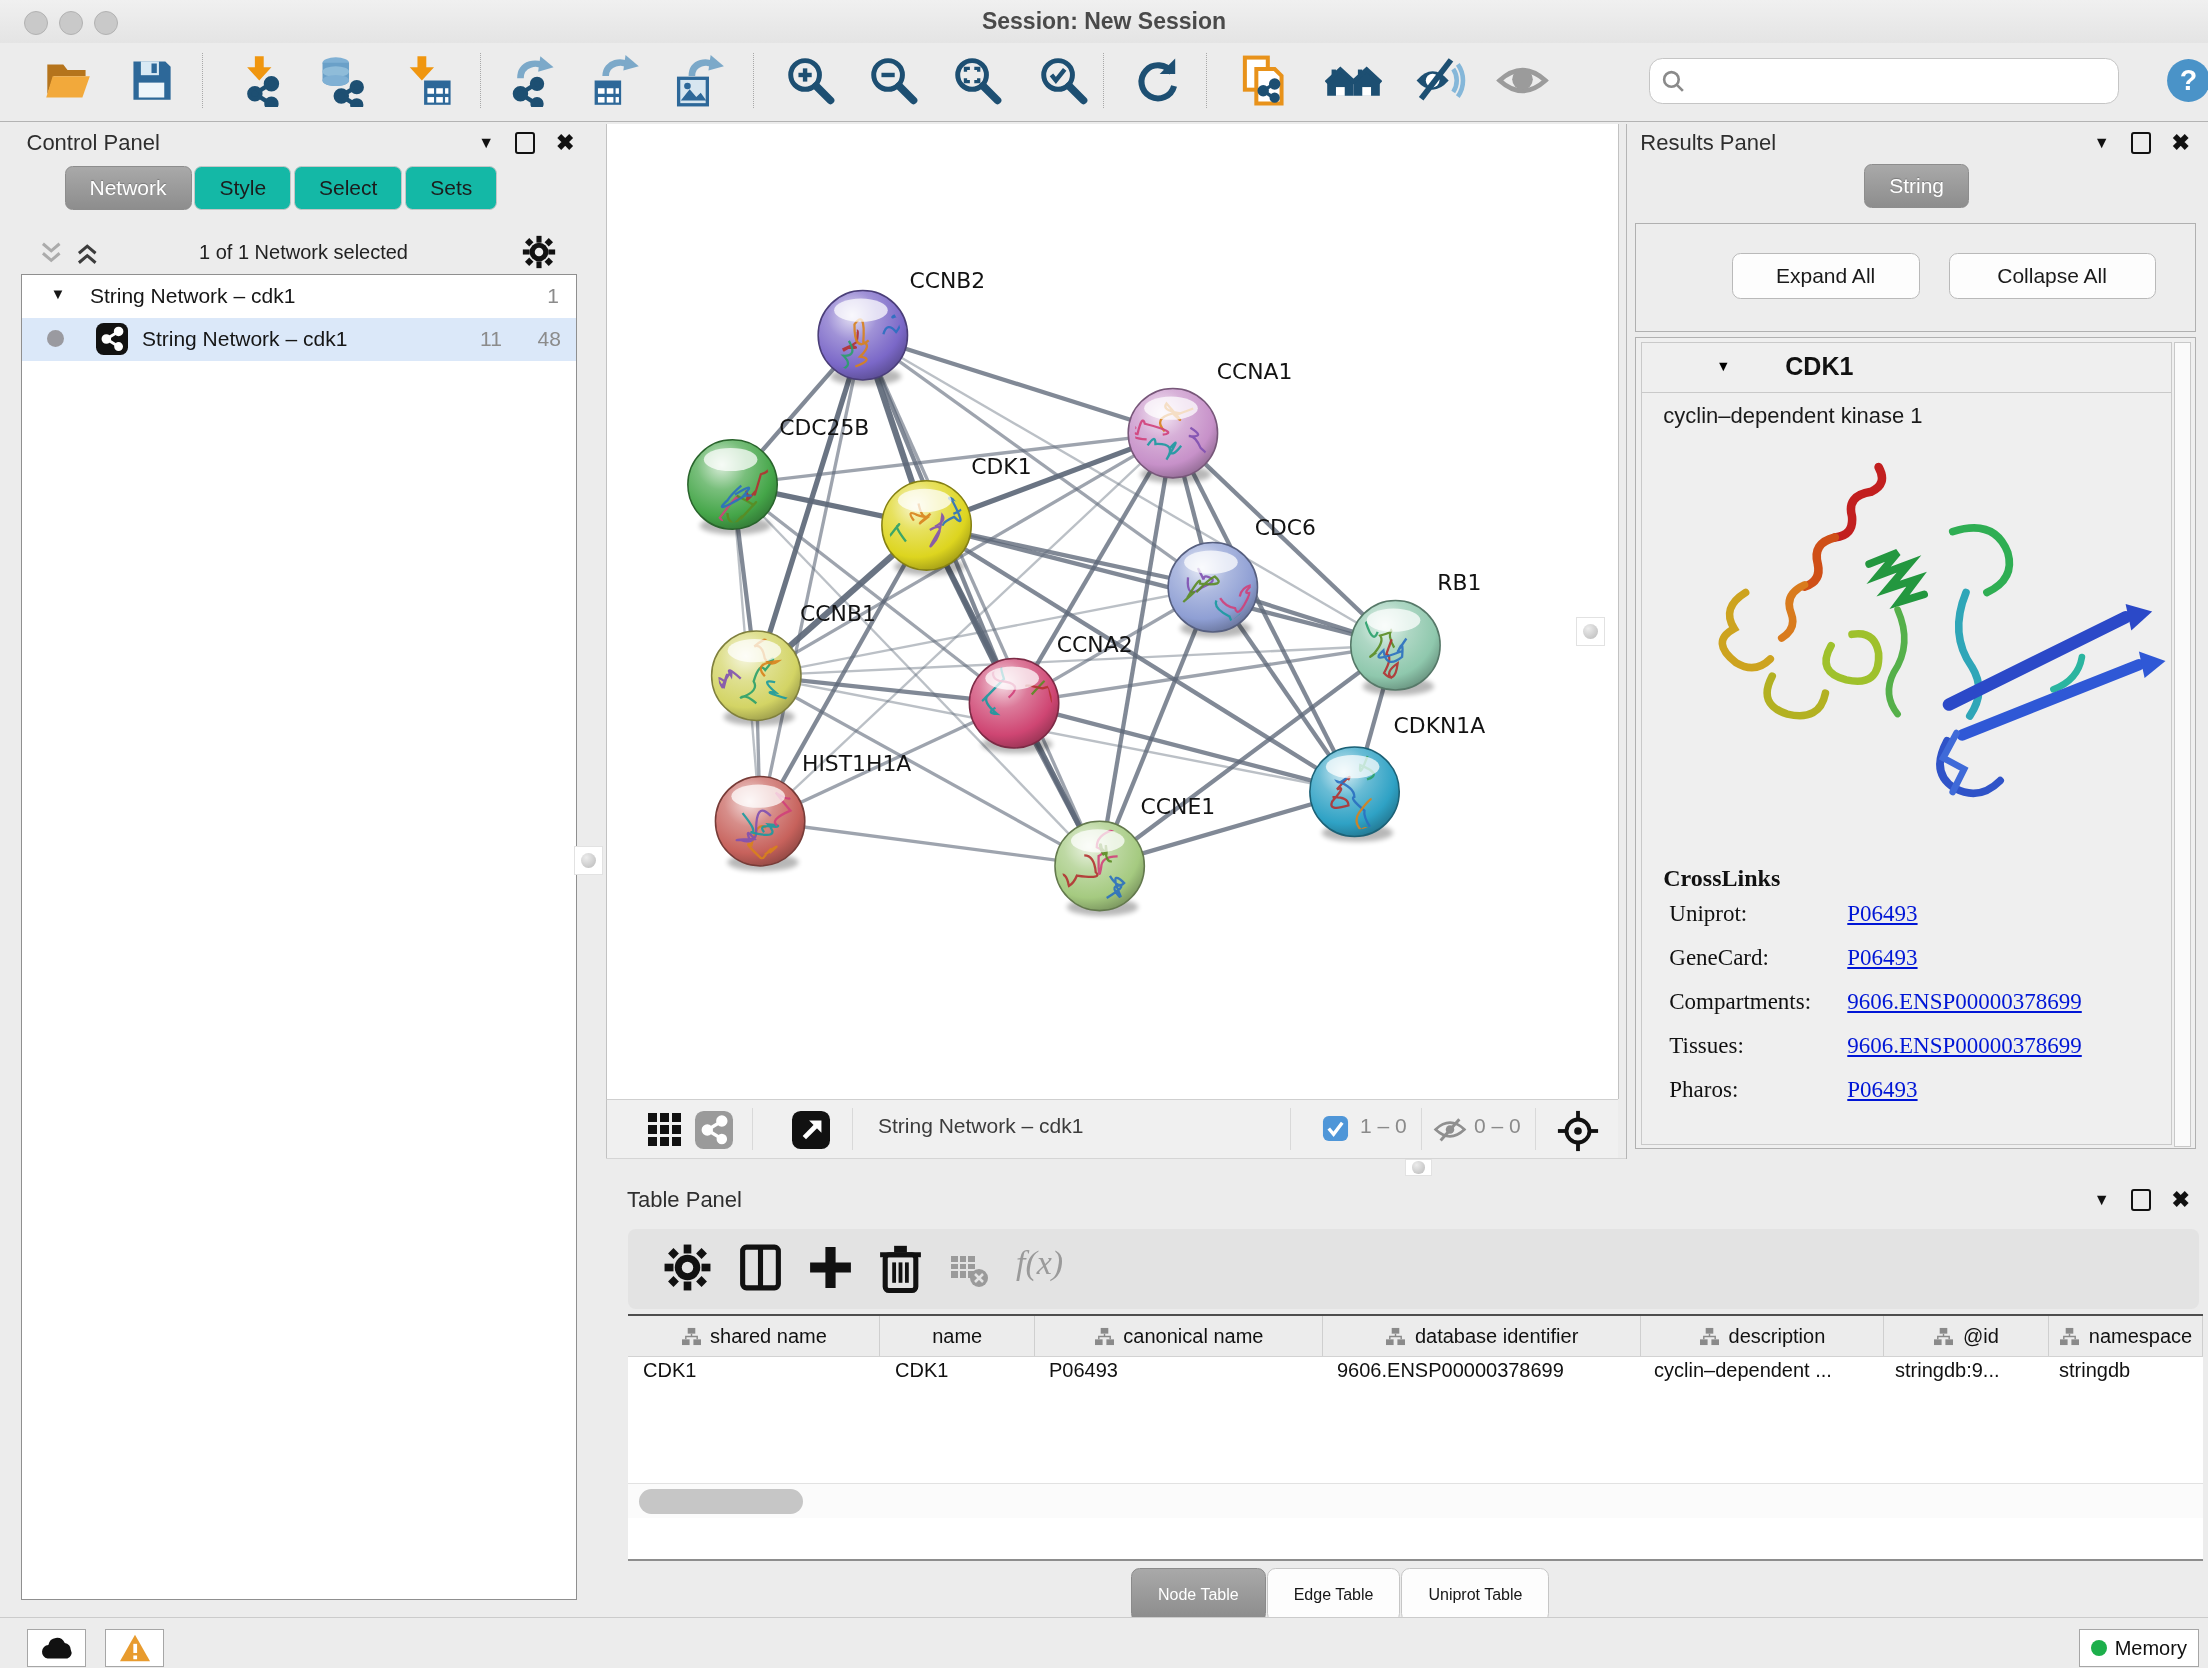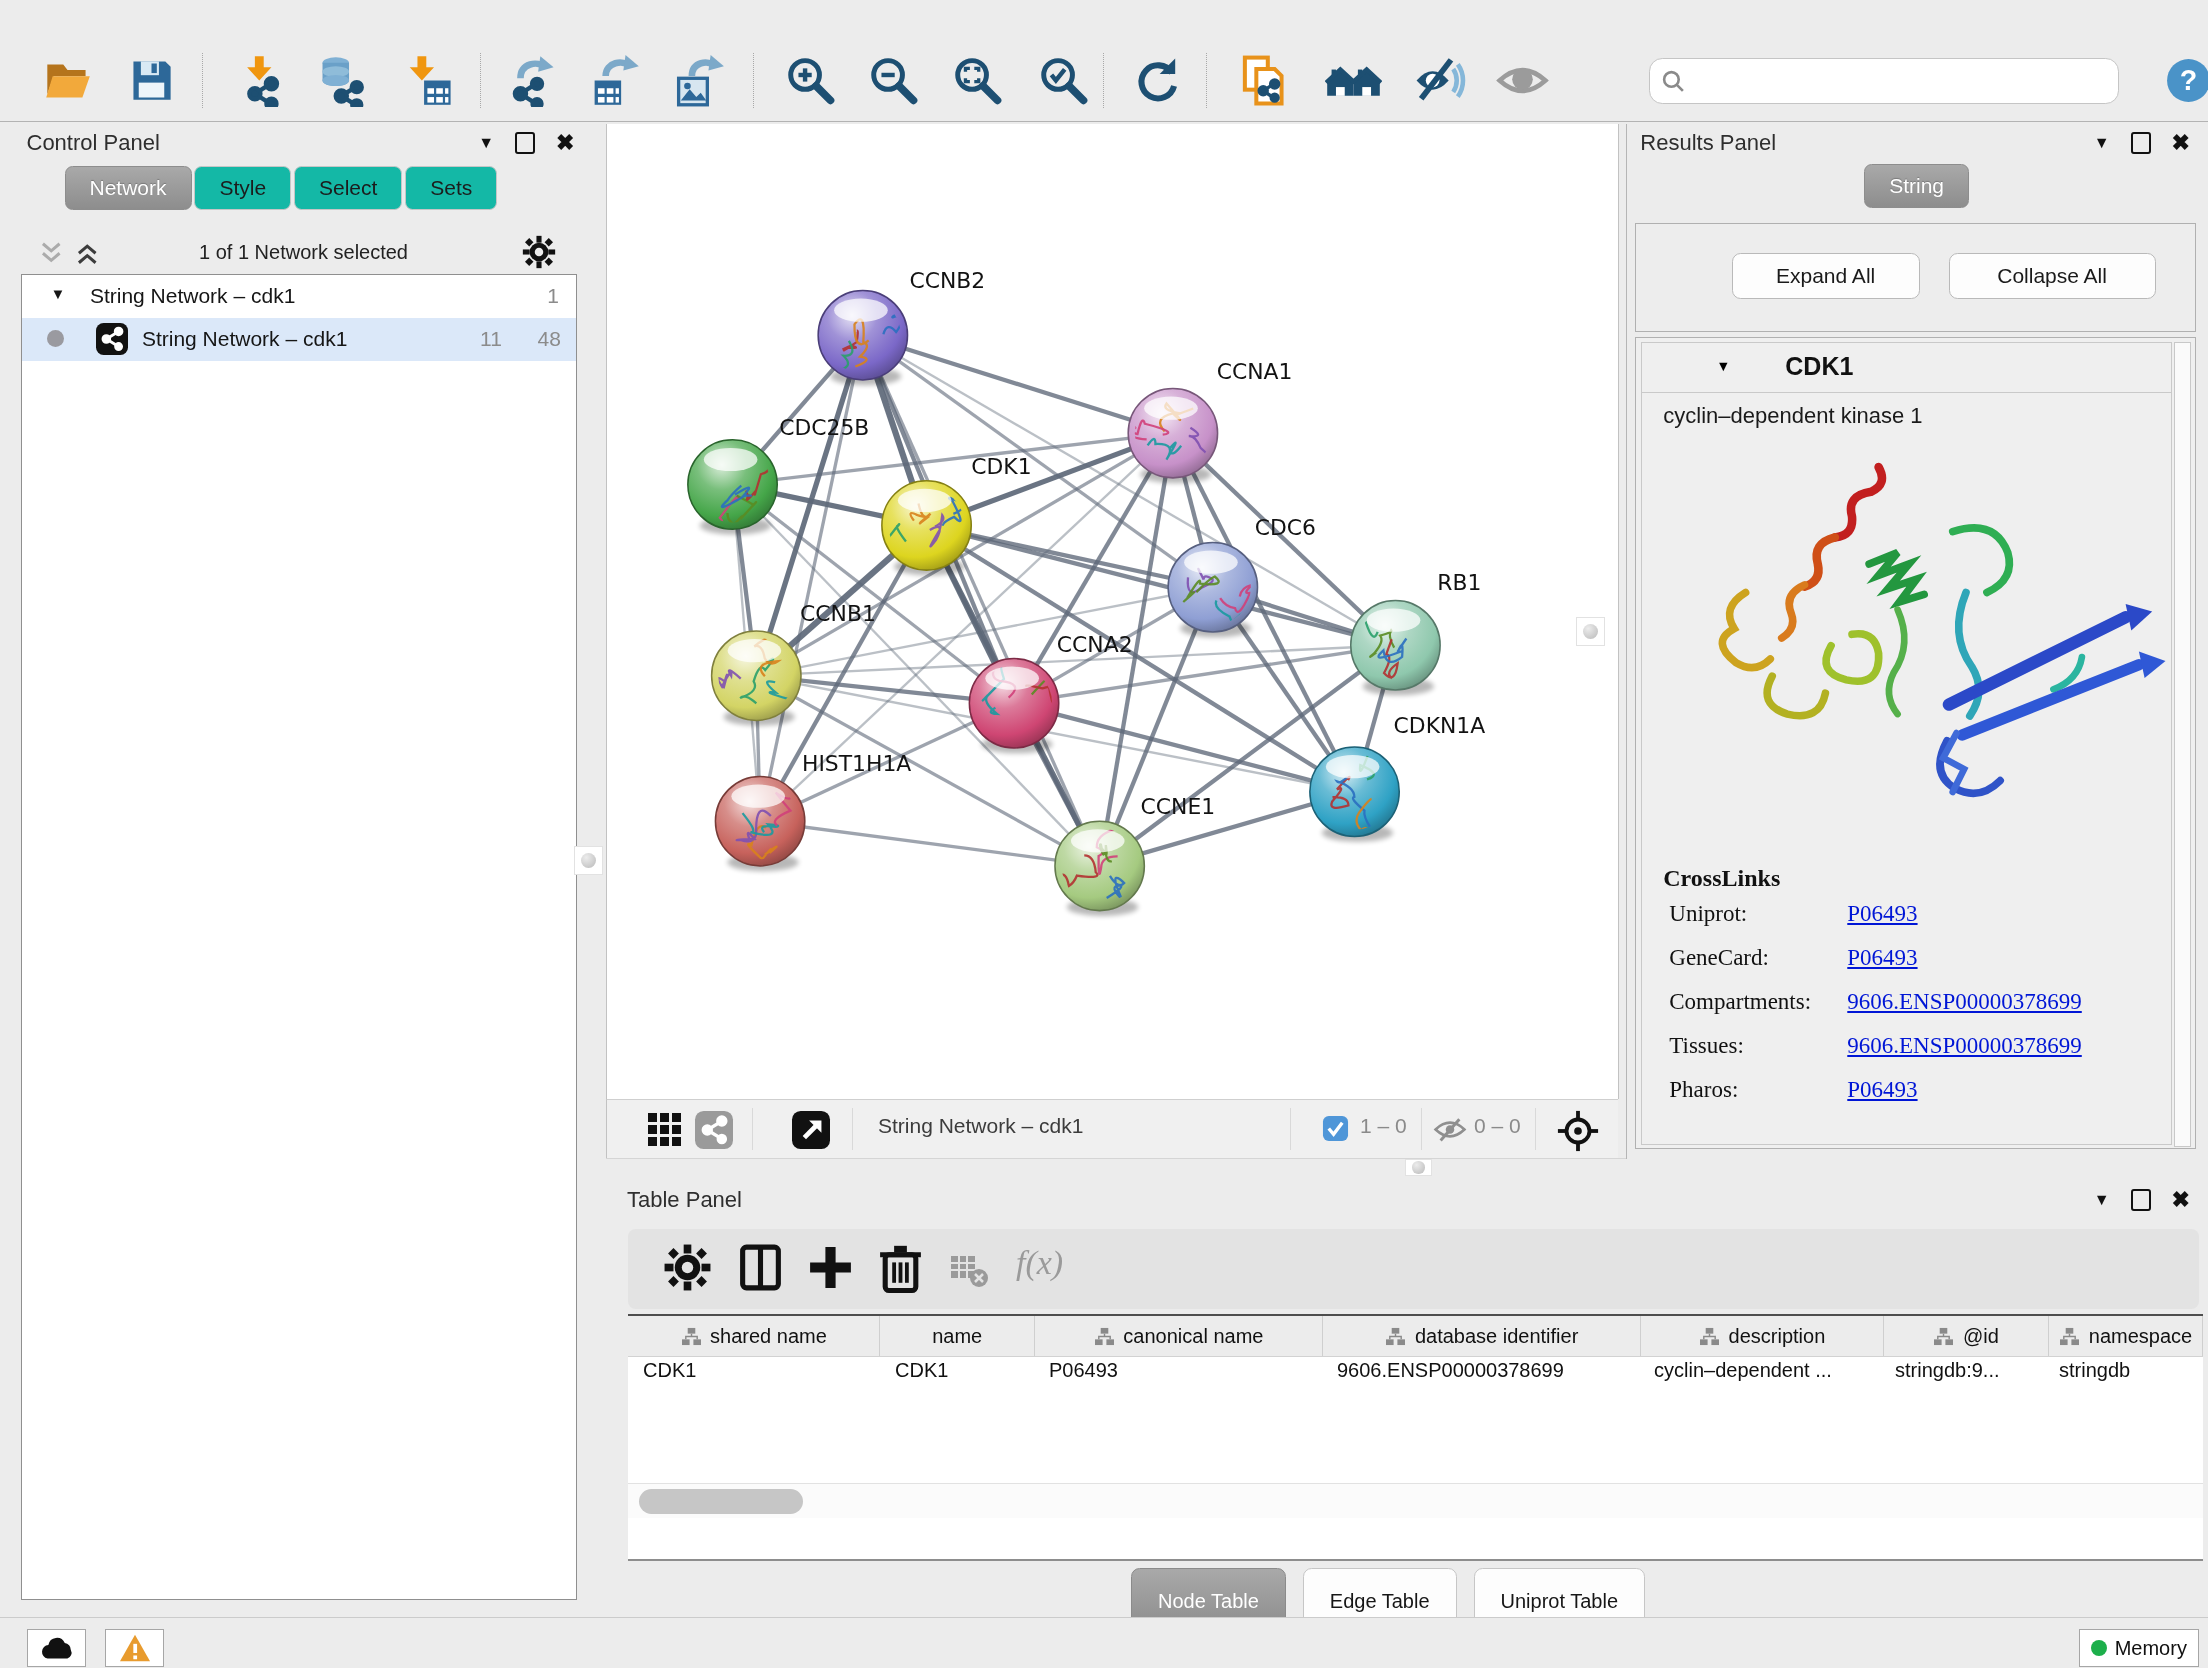--- a/index.html
+++ b/index.html
@@ -60,34 +60,40 @@
   #tp-toolbox{position:absolute;left:22px;top:53px;width:1571px;height:80px;background:#e3e3e3;border-radius:7.6px;}
   .tp-ic{position:absolute;top:13.3px;}
   #node-table{position:absolute;left:22px;top:138px;width:1575px;height:245px;background:#fff;border-bottom:2.9px solid #8d8d8d;}
   #thead{position:absolute;left:0;top:0;width:100%;height:40px;background:#ececec;border-top:2.9px solid #4e4e4e;border-bottom:1.9px solid #d2d2d2;display:flex;}
   .th{position:relative;height:40px;border-right:1.9px solid #cfcfcf;display:flex;align-items:center;gap:8.6px;justify-content:center;font-size:20px;color:#111;overflow:hidden;white-space:nowrap;}
   .trow{position:absolute;left:0;top:45px;width:100%;height:38px;display:flex;}
   .td{font-size:20px;color:#111;padding-left:15px;white-space:nowrap;overflow:hidden;}
   #tscroll{position:absolute;left:0;top:169px;width:100%;height:34px;background:#fbfbfb;border-top:1.9px solid #e2e2e2;}
   #tthumb{position:absolute;left:11.4px;top:4.8px;width:164px;height:25px;border-radius:12.4px;background:#c6c6c6;}
   #tp-tabs{position:absolute;left:525px;top:392px;}
-  .tab2{display:inline-block;height:48px;line-height:48px;padding:8px 26px;background:#fdfdfd;border:1px solid #c6c6c6;border-radius:8.6px;margin-right:17px;font-size:20px;color:#161616;}
+  .tab2{display:inline-block;height:48px;line-height:48px;padding:2px 26px;background:#fdfdfd;border:1px solid #c6c6c6;border-radius:8.6px;margin-right:1px;font-size:16px;color:#161616;}
   .tab2.sel{background:linear-gradient(#a9a9a9,#8b8b8b);color:#fff;border-color:#8b8b8b;}
   
   #bottombar{left:0;top:1617px;width:2208px;height:51px;background:#ececec;border-top:1.9px solid #cbcbcb;}
   .bbtn{position:absolute;top:11.4px;width:57px;height:36px;background:#fff;border:1.9px solid #a6a6a6;display:flex;align-items:center;justify-content:center;}
   #memory-btn{position:absolute;left:2079px;top:11.4px;width:118px;height:36px;background:#fff;border:1.9px solid #a6a6a6;display:flex;align-items:center;justify-content:center;gap:7.6px;font-size:20px;color:#111;}
   #memory-btn i{width:16px;height:16px;border-radius:50%;background:#1daf4b;display:inline-block;}
   .nodelabel{font-family:"DejaVu Sans",sans-serif;font-size:23px;fill:#121212;}
 </style>
 </head>
 <body>
 
 <div id="stage">
 
+  <div class="abs" id="titlebar">
+    <span class="tlight" style="left:24px"></span>
+    <span class="tlight" style="left:59px"></span>
+    <span class="tlight" style="left:94px"></span>
+    <div id="win-title">Session: New Session</div>
+  </div>
 
   <div class="abs" id="toolbar">
     <div class="tbtn" style="left:38px">
       <svg width="51" height="51" viewBox="0 0 48 48">
           <path d="M5 9h15l4 5h17v6H11L5 37z" fill="#b5741c"></path>
           <path d="M10 20h35l-7 20H4z" fill="#f2a93b"></path>
         </svg>
     </div>
     <div class="tbtn" style="left:122px">
       <svg width="51" height="51" viewBox="0 0 48 48">

